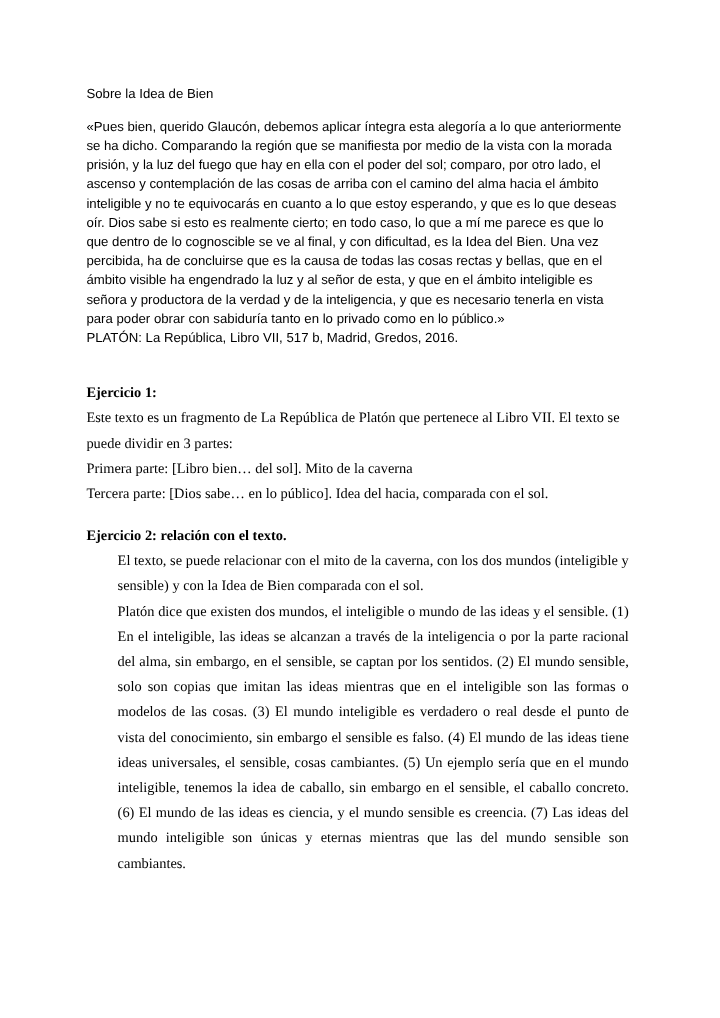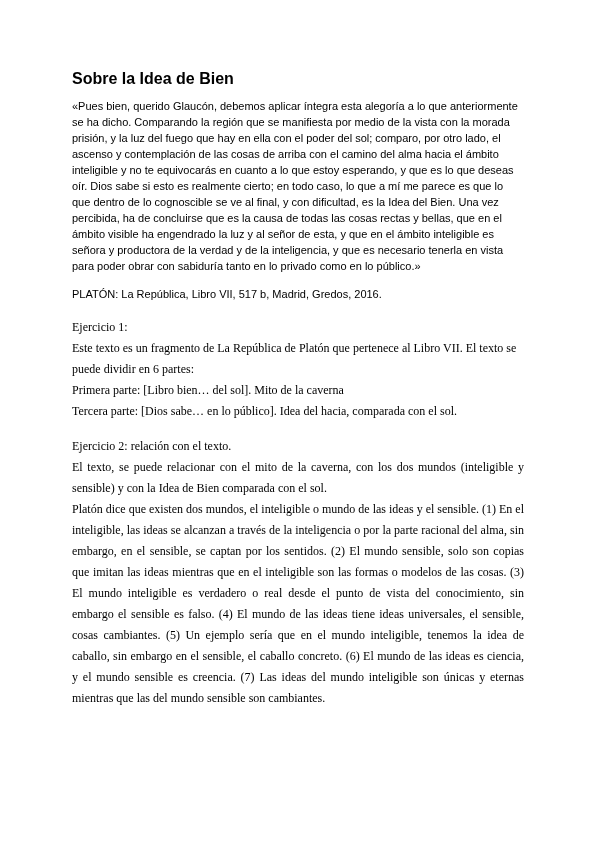--- a/index.html
+++ b/index.html
@@ -1,39 +1,39 @@
 <!DOCTYPE html>
 <html><head>
   <meta charset="utf-8">
   <style>
     html, body { margin: 0; padding: 0; background: #ffffff; }
     body { width: 600px; height: 848px; position: relative; overflow: hidden; color: #000; }
     .page { position: absolute; left: 72px; top: 0; width: 448px; }
     .sans { font-family: "Liberation Sans", sans-serif; font-size: 11px; line-height: 16px; letter-spacing: 0; }
-    .title { position: absolute; top: 71px; left: 0; font-weight: bold; font-size: 16px; }
+    .title { position: absolute; top: 71px; left: 0; font-weight: normal; font-size: 11px; }
     .quote { position: absolute; top: 98px; left: 0; width: 452px; margin: 0; }
-    .cite { position: absolute; top: 286px; left: 0; margin: 0; }
+    .cite { position: absolute; top: 274px; left: 0; margin: 0; }
     .serif { font-family: "Liberation Serif", serif; font-size: 12px; line-height: 21px; }
     .ex1 { position: absolute; top: 317px; left: 0; width: 452px; }
     .ex2 { position: absolute; top: 436px; left: 0; width: 452px; }
-    .h { font-weight: normal; display: block; }
+    .h { font-weight: bold; display: block; }
     .p { display: block; margin: 0; }
-    .justify { text-align: justify; }
+    .justify { text-align: justify; margin-left: 26px; }
   </style>
 </head>
 <body>
 
 <div class="page">
   <div class="sans title">Sobre la Idea de Bien</div>
   <p class="sans quote">«Pues bien, querido Glaucón, debemos aplicar íntegra esta alegoría a lo que anteriormente se ha dicho. Comparando la región que se manifiesta por medio de la vista con la morada prisión, y la luz del fuego que hay en ella con el poder del sol; comparo, por otro lado, el ascenso y contemplación de las cosas de arriba con el camino del alma hacia el ámbito inteligible y no te equivocarás en cuanto a lo que estoy esperando, y que es lo que deseas oír. Dios sabe si esto es realmente cierto; en todo caso, lo que a mí me parece es que lo que dentro de lo cognoscible se ve al final, y con dificultad, es la Idea del Bien. Una vez percibida, ha de concluirse que es la causa de todas las cosas rectas y bellas, que en el ámbito visible ha engendrado la luz y al señor de esta, y que en el ámbito inteligible es señora y productora de la verdad y de la inteligencia, y que es necesario tenerla en vista para poder obrar con sabiduría tanto en lo privado como en lo público.»</p>
   <p class="sans cite">PLATÓN: La República, Libro VII, 517 b, Madrid, Gredos, 2016.</p>
 
   <div class="serif ex1">
     <span class="h">Ejercicio 1:</span>
-    <span class="p">Este texto es un fragmento de La República de Platón que pertenece al Libro VII. El texto se puede dividir en 6 partes:</span>
+    <span class="p">Este texto es un fragmento de La República de Platón que pertenece al Libro VII. El texto se puede dividir en 3 partes:</span>
     <span class="p">Primera parte: [Libro bien… del sol]. Mito de la caverna</span>
     <span class="p">Tercera parte: [Dios sabe… en lo público]. Idea del hacia, comparada con el sol.</span>
   </div>
 
   <div class="serif ex2">
     <span class="h">Ejercicio 2: relación con el texto.</span>
     <span class="p justify">El texto, se puede relacionar con el mito de la caverna, con los dos mundos (inteligible y sensible) y con la Idea de Bien comparada con el sol.</span>
     <span class="p justify">Platón dice que existen dos mundos, el inteligible o mundo de las ideas y el sensible. (1) En el inteligible, las ideas se alcanzan a través de la inteligencia o por la parte racional del alma, sin embargo, en el sensible, se captan por los sentidos. (2) El mundo sensible, solo son copias que imitan las ideas mientras que en el inteligible son las formas o modelos de las cosas. (3) El mundo inteligible es verdadero o real desde el punto de vista del conocimiento, sin embargo el sensible es falso. (4) El mundo de las ideas tiene ideas universales, el sensible, cosas cambiantes. (5) Un ejemplo sería que en el mundo inteligible, tenemos la idea de caballo, sin embargo en el sensible, el caballo concreto. (6) El mundo de las ideas es ciencia, y el mundo sensible es creencia. (7) Las ideas del mundo inteligible son únicas y eternas mientras que las del mundo sensible son cambiantes.</span>
   </div>
 </div>

